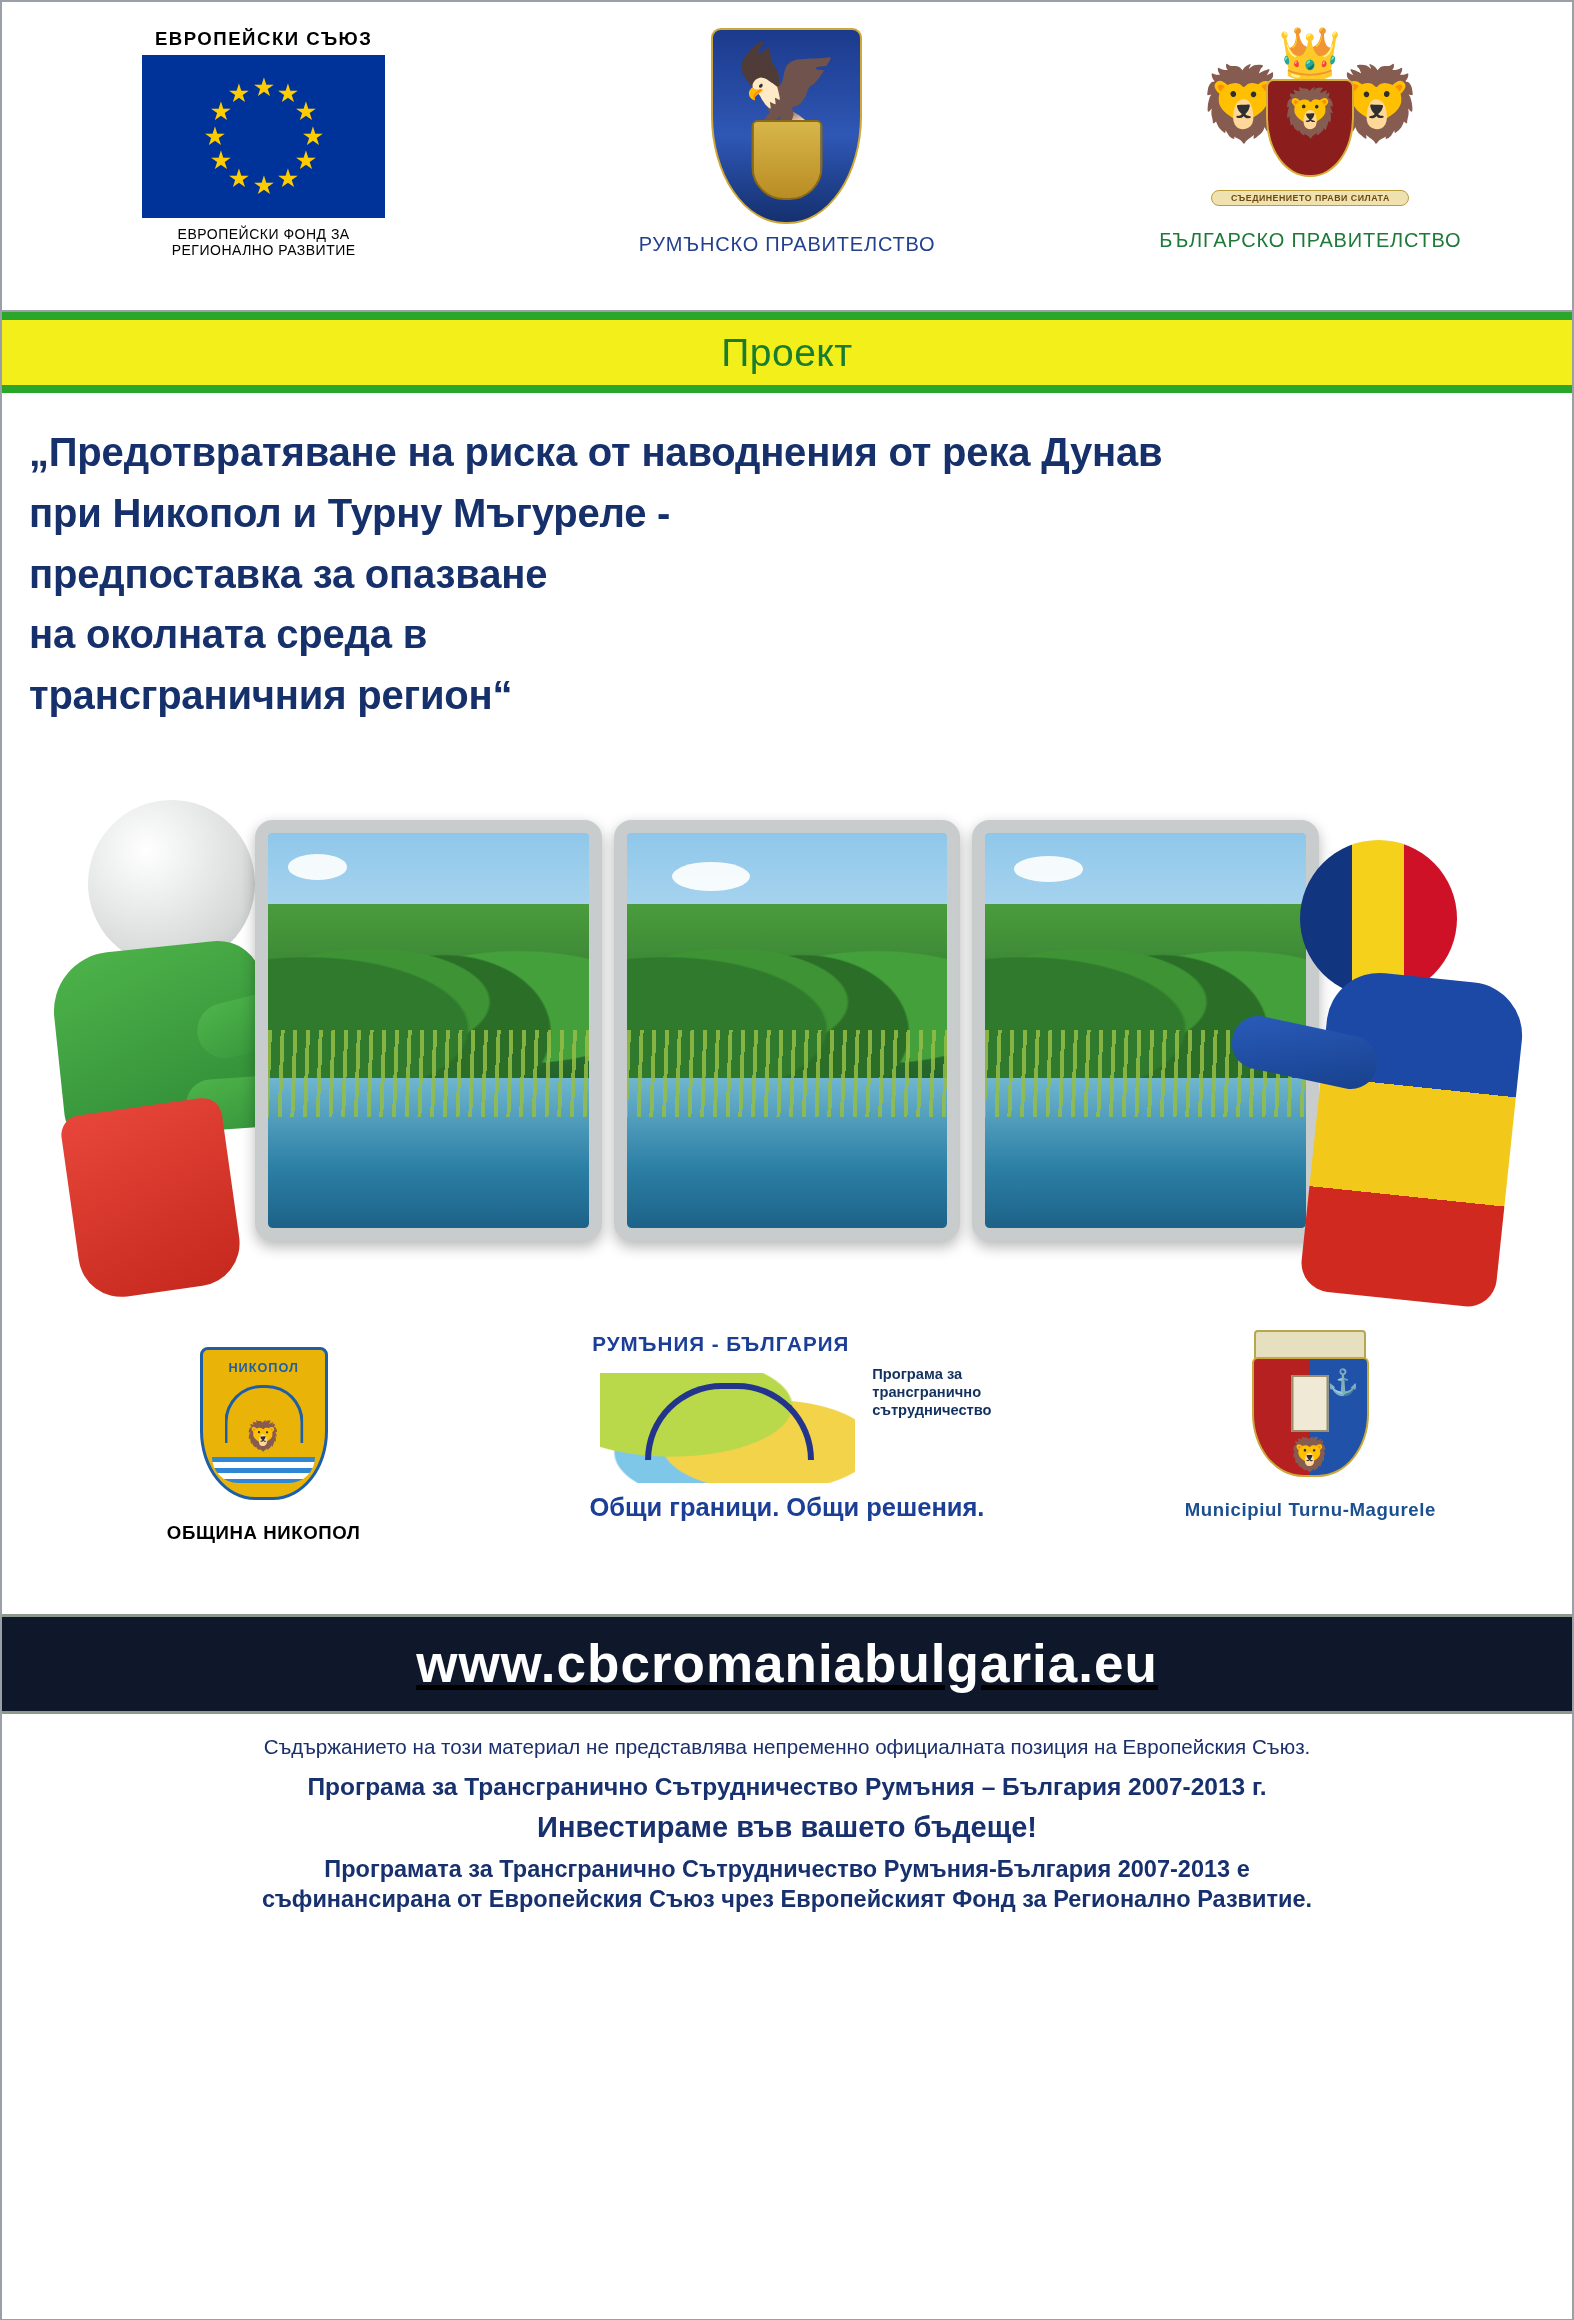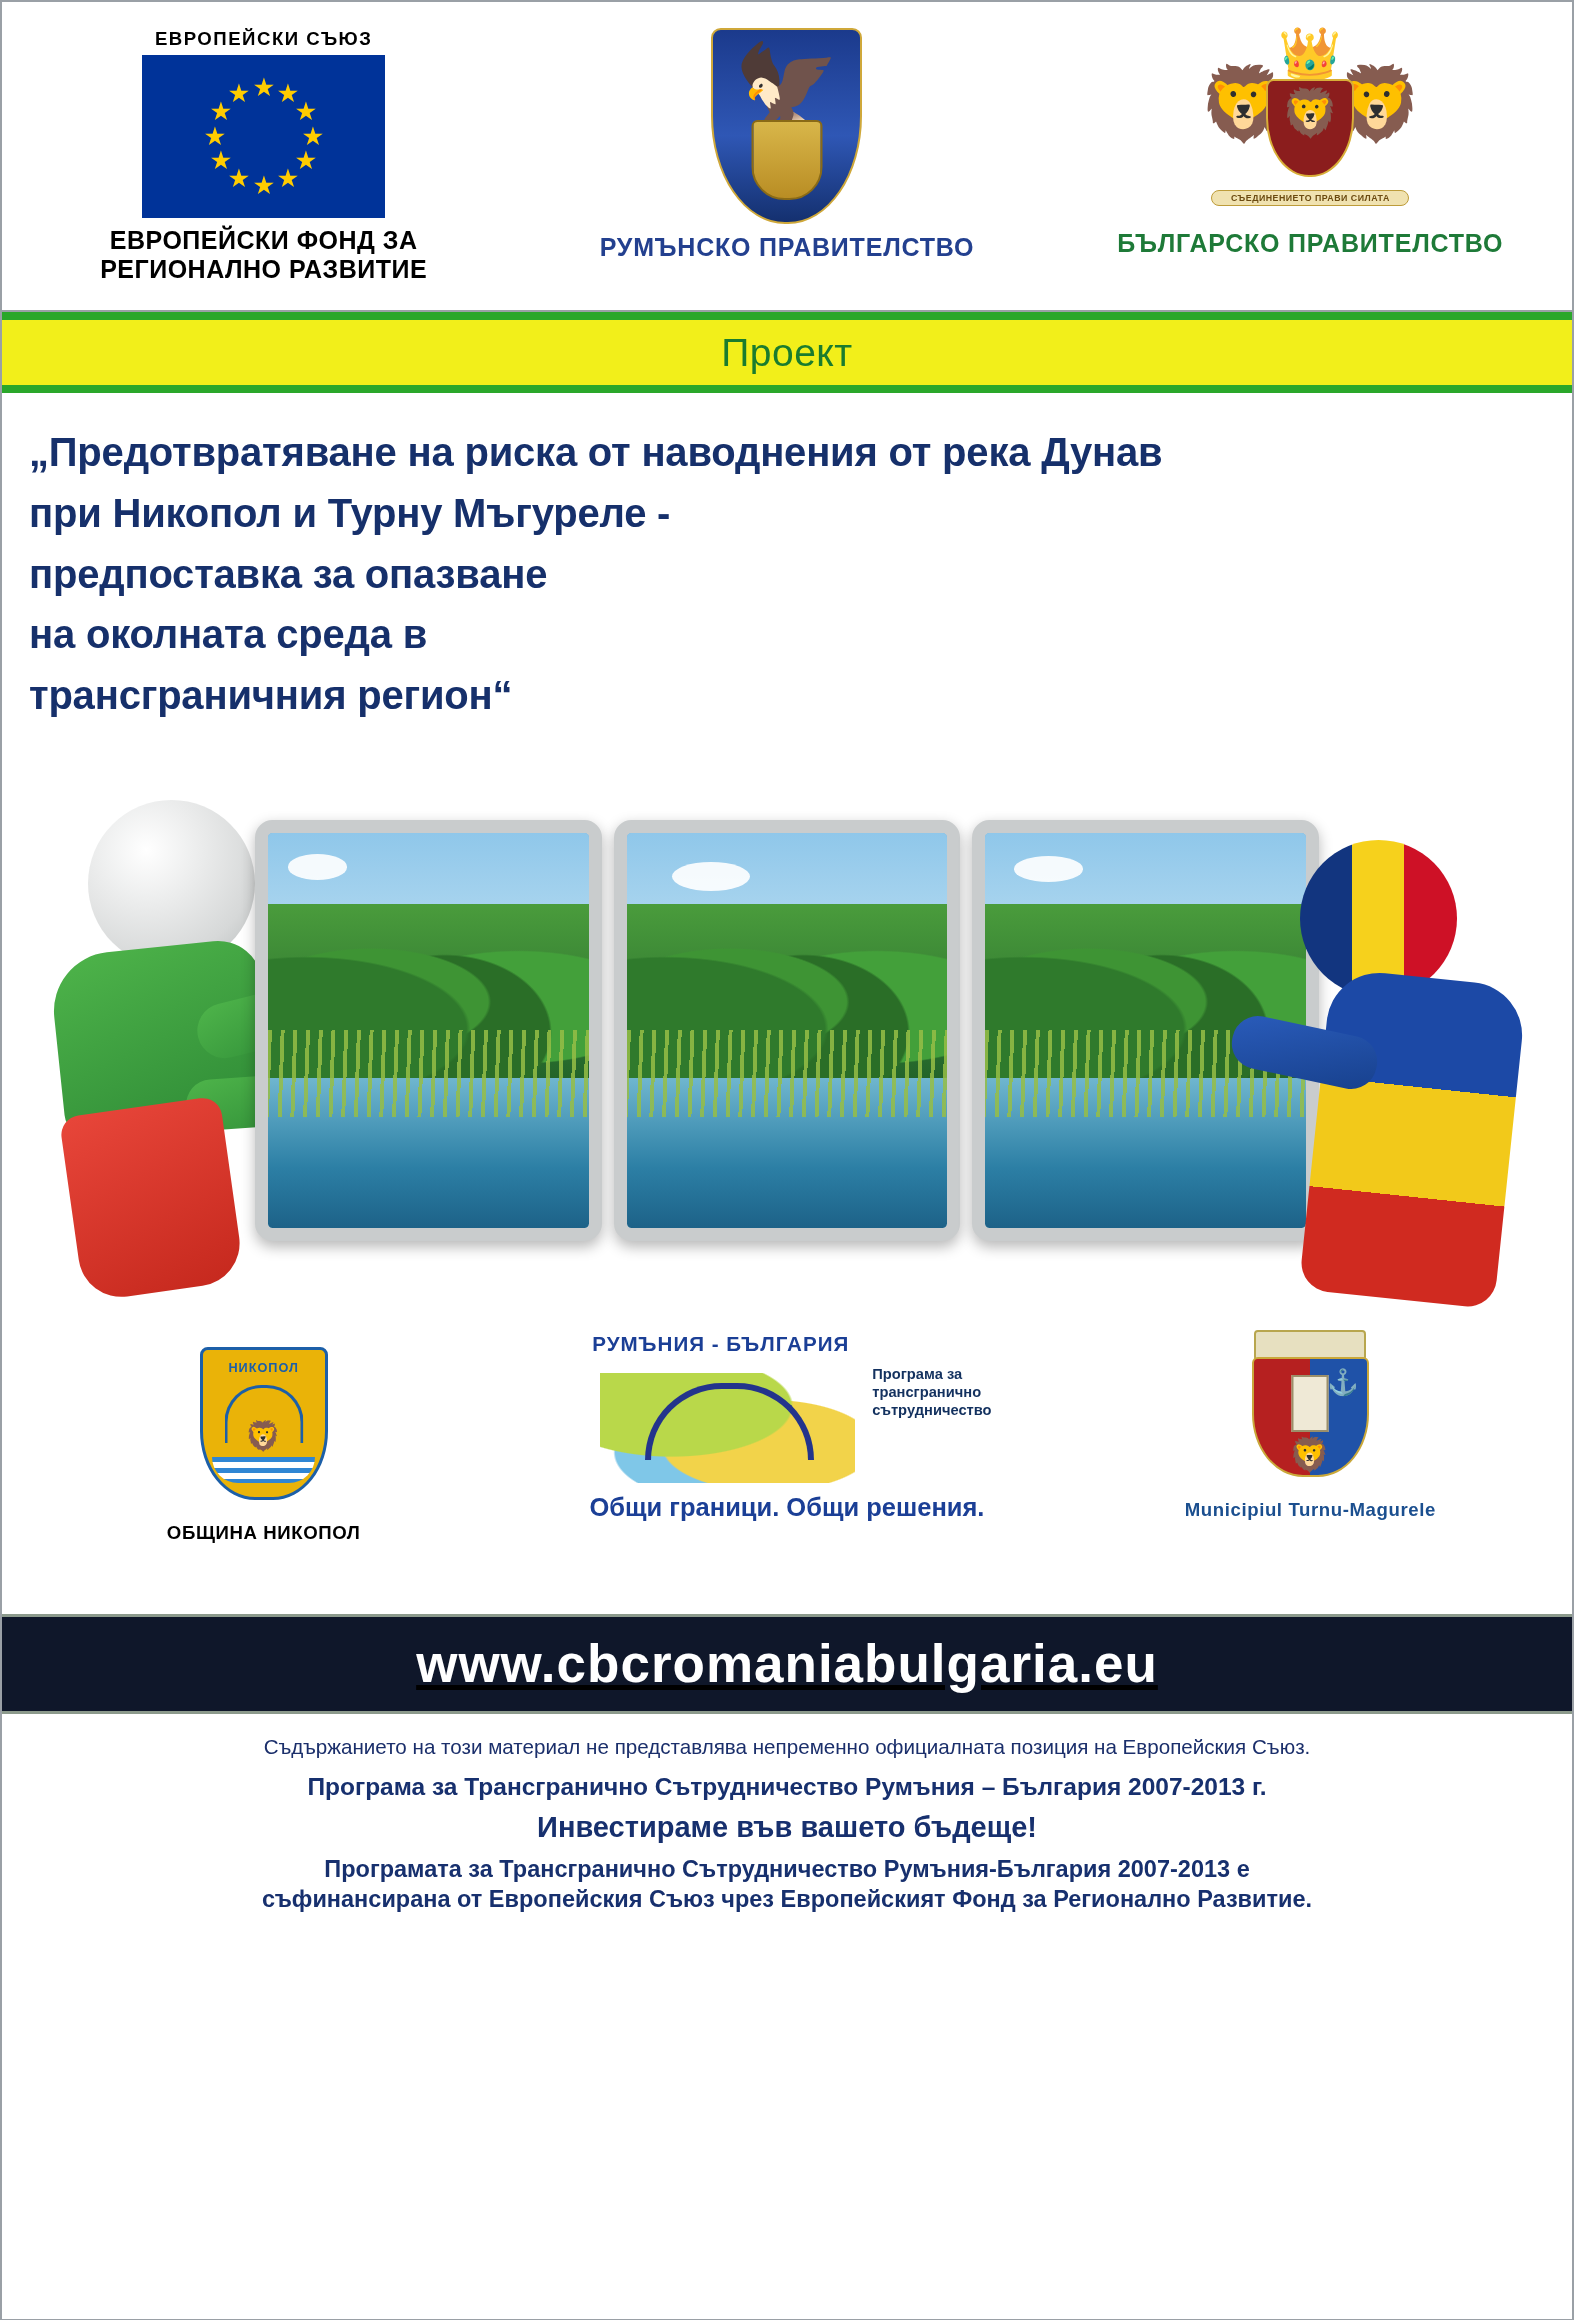--- a/index.html
+++ b/index.html
@@ -54,30 +54,30 @@
   .eu-star {
     position: absolute;
     color: #FFCC00;
     font-size: 25.5px;
     line-height: 25.5px;
     width: 25.5px;
     height: 25.5px;
     text-align: center;
   }
   .eu-bottom-label {
-    font-size: 25px;
-    font-weight: bold;
+    font-size: 14px;
+    font-weight: normal;
     line-height: 1.15;
     margin-top: 7.8px;
     letter-spacing: 0.5px;
   }
 
   .coa-caption {
-    font-size: 25px;
-    font-weight: bold;
+    font-size: 20px;
+    font-weight: normal;
     letter-spacing: 0.8px;
     margin-top: 9.8px;
   }
   .coa-caption.ro { color: #23408f; }
   .coa-caption.bg { color: #1e7a38; }
 
   .shield-ro {
     width: 147px;
     height: 192px;
     margin: 0 auto;

